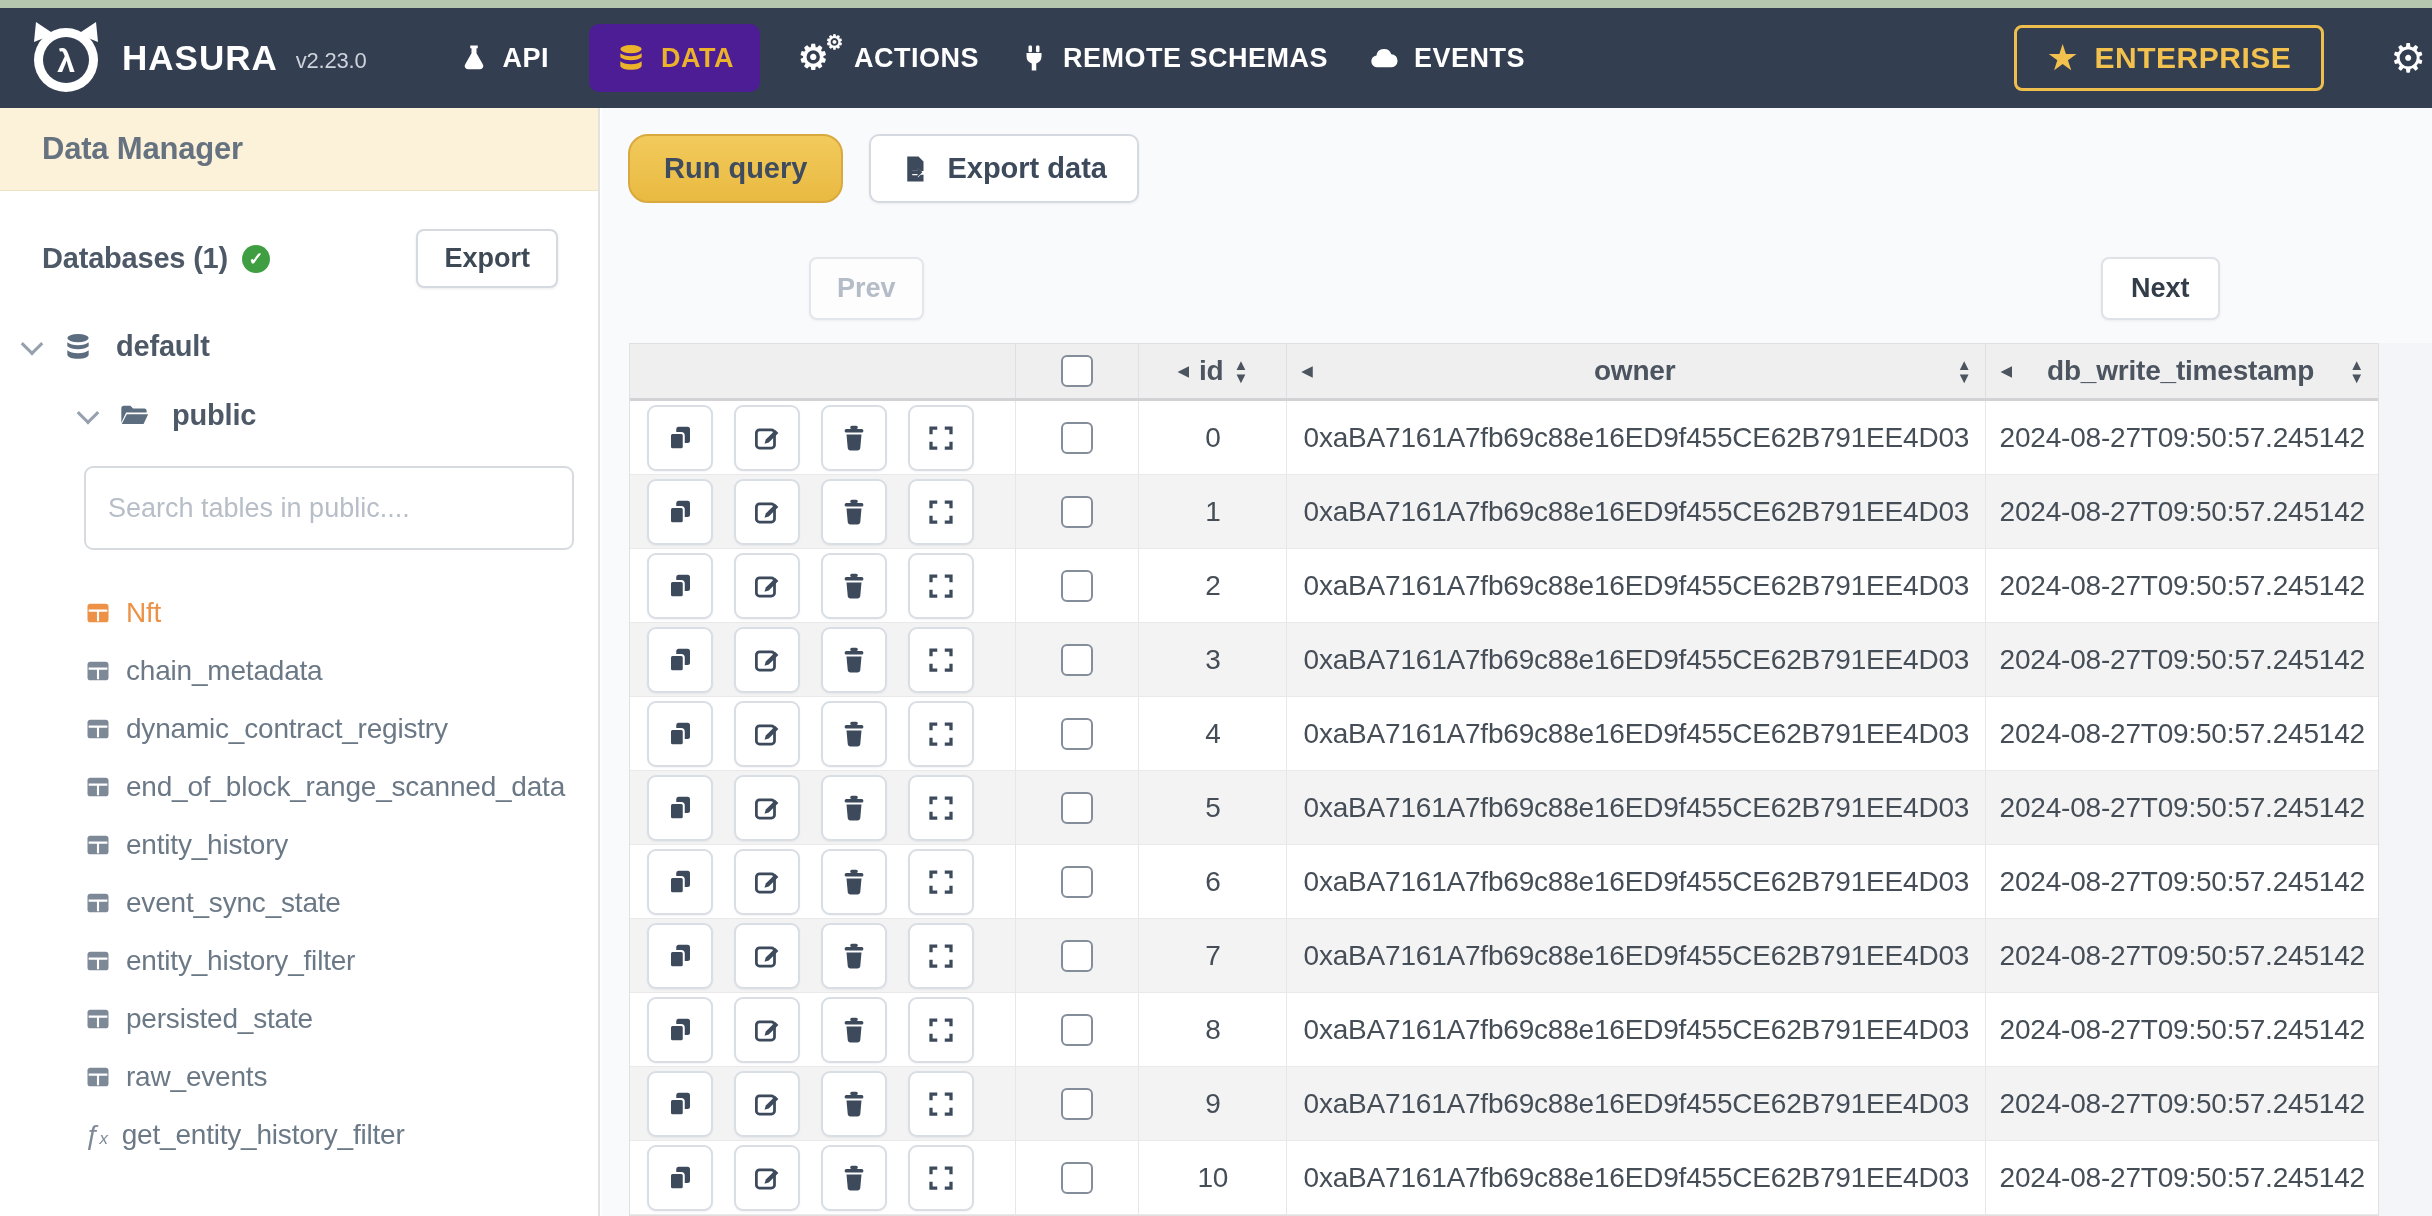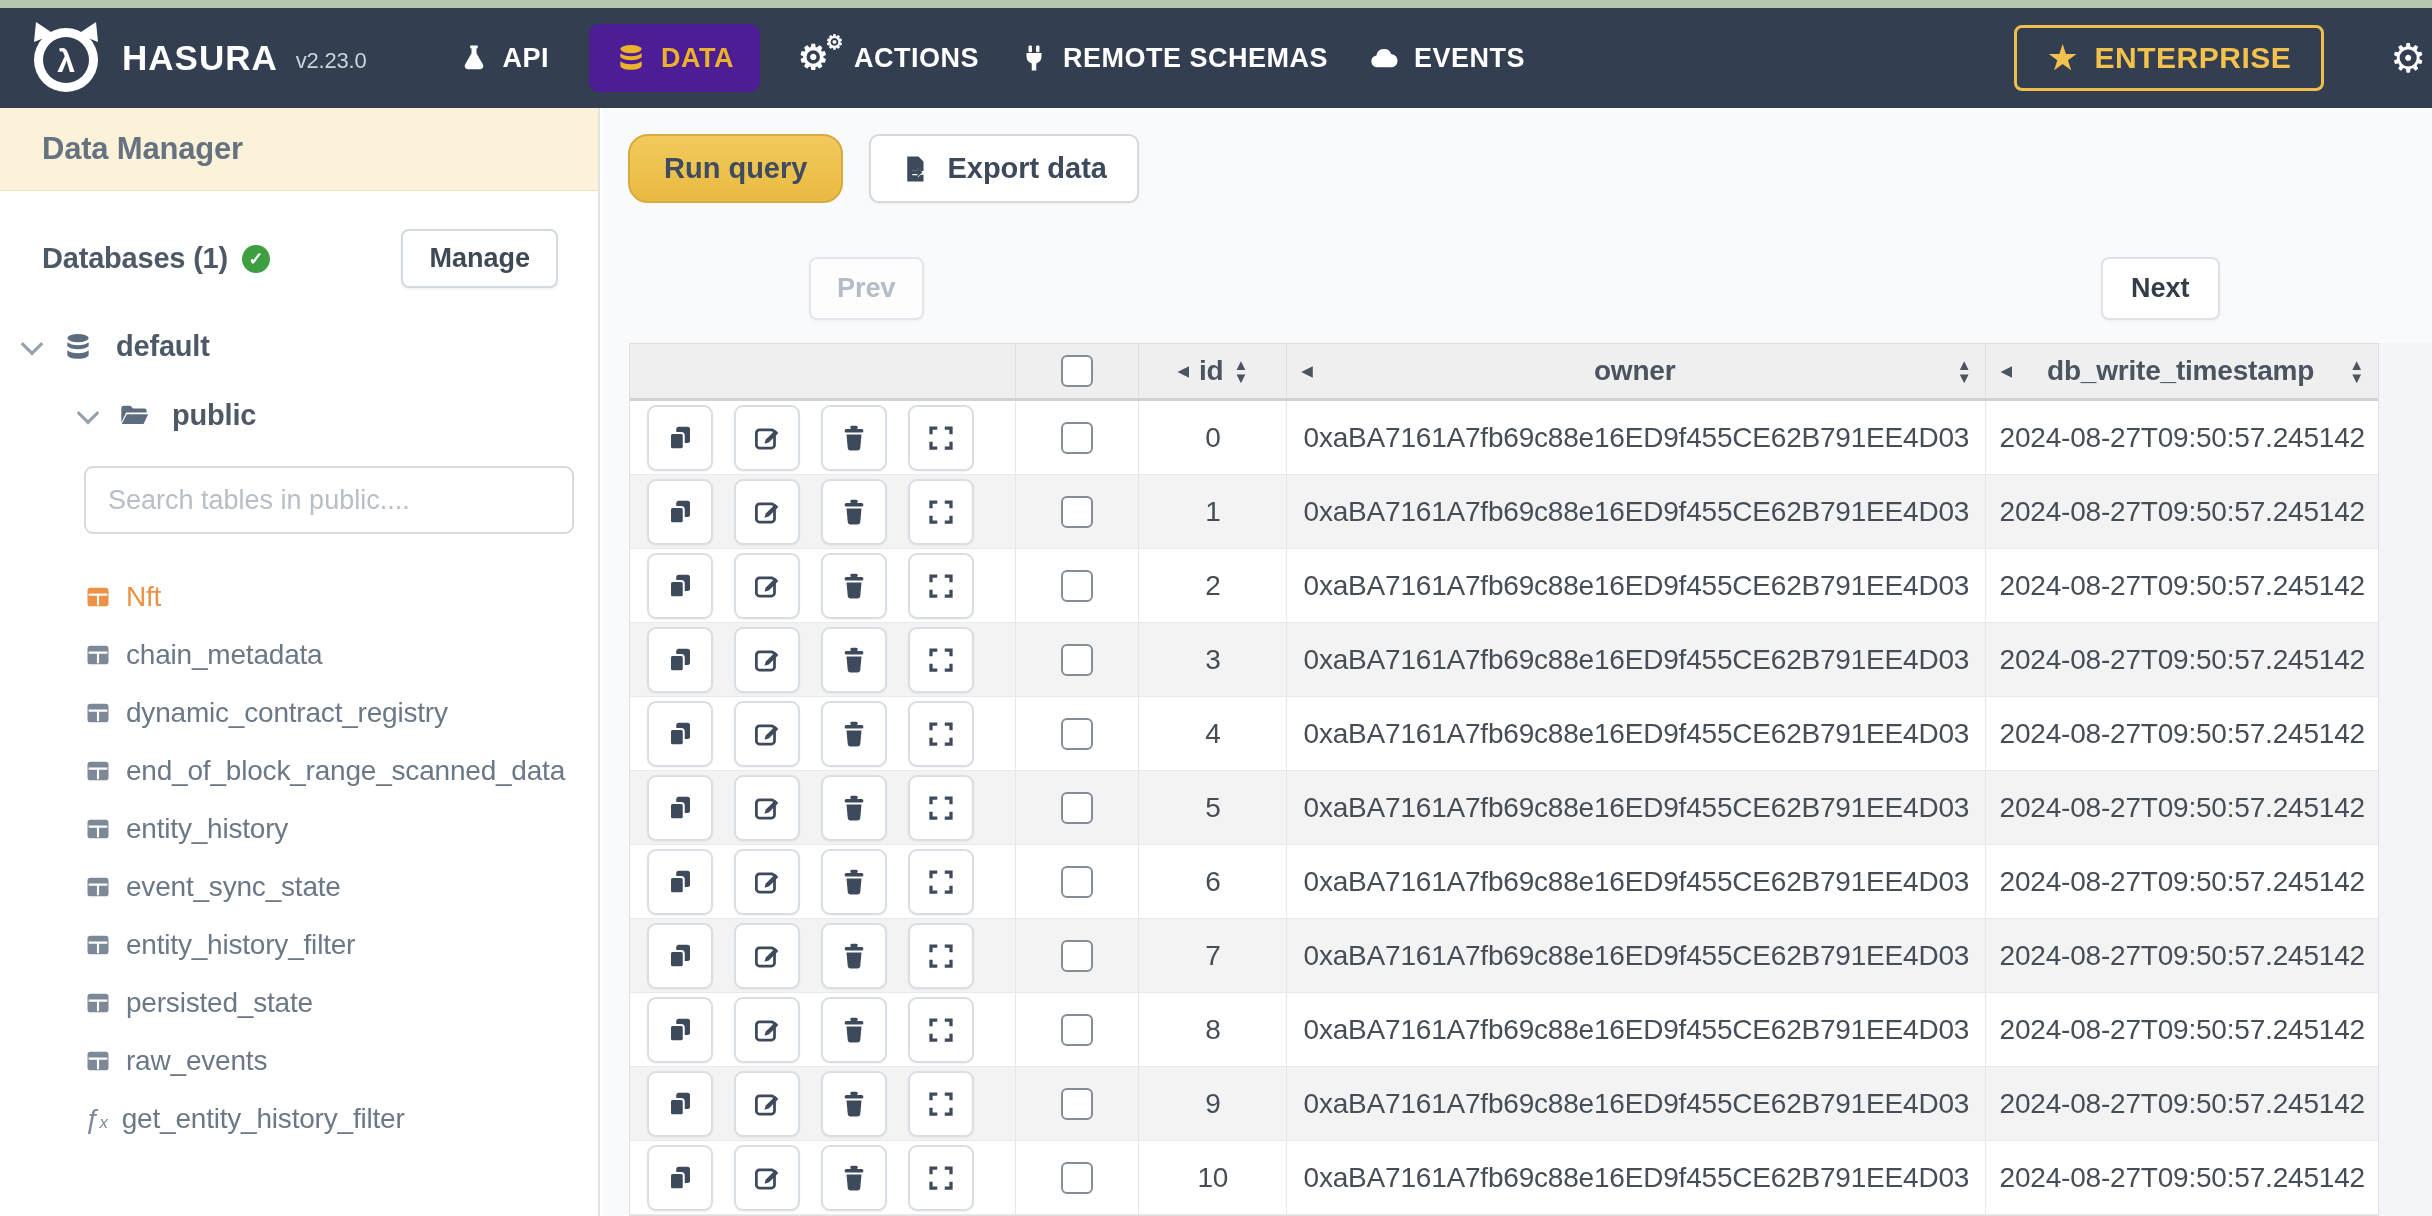--- a/index.html
+++ b/index.html
@@ -44,21 +44,21 @@
     font-size:18px; font-weight:bold; display:flex; align-items:center; justify-content:center; }
   .manage-btn { background:#fff; border:2px solid #d5dae0; border-radius:8px; padding:12px 26px;
     color:#3e4956; font-size:27px; font-weight:bold; cursor:pointer; box-shadow:0 1px 3px rgba(0,0,0,0.08); }
   .tree-row { display:flex; align-items:center; gap:22px; margin-top:42px; cursor:pointer; }
   .tree-row.lvl1 { padding-left:24px; }
   .tree-row.lvl2 { padding-left:80px; margin-top:36px; }
   .chev-down { width:16px; height:16px; border-right:3px solid #97a1ae; border-bottom:3px solid #97a1ae;
     transform:rotate(45deg) translate(-2px,-2px); flex:0 0 auto; }
   .tree-icon { color:#5d6d80; flex:0 0 auto; }
   .tree-label { color:#4e5968; font-size:29px; font-weight:bold; }
-  .search-input { display:block; margin:34px 0 0 84px; width:490px; height:68px;
+  .search-input { display:block; margin:34px 0 0 84px; width:490px; height:84px;
     border:2px solid #d7dbe0; border-radius:9px; padding:0 22px; font-size:27px;
     font-family:"Liberation Sans", sans-serif; color:#4e5968; outline:none; }
   .search-input::placeholder { color:#b7bec8; }
   .table-list { margin-top:34px; }
   .side-item { display:flex; align-items:center; gap:14px; padding-left:84px; height:58px;
     color:#6b7886; font-size:28px; cursor:pointer; }
   .side-item .icon { color:#7e8998; display:flex; }
   .side-item.selected { color:#ec9145; }
   .side-item.selected .icon { color:#ec9145; }
   .fx { font-size:28px; font-style:italic; color:#7e8998; }
@@ -183,21 +183,21 @@
 <div class="sidebar">
   <div class="sidebar-header">
     <span class="sidebar-title">Data Manager</span>
   </div>
 
   <div class="db-row">
     <span class="db-label-wrap">
       <span class="db-label">Databases (1)</span>
       <span class="check-circle">✓</span>
     </span>
-    <button class="manage-btn">Manage</button>
+    <button class="manage-btn">Export</button>
   </div>
 
   <div class="tree-row lvl1">
     <span class="chev-down"></span>
     <svg class="tree-icon" width="32" height="32" viewBox="0 0 24 24" fill="currentColor">
         <ellipse cx="12" cy="5.3" rx="8" ry="3.1"></ellipse>
         <path d="M4 8.4c1.7 1.4 4.6 2.2 8 2.2s6.3-.8 8-2.2v3.1c-1.7 1.4-4.6 2.2-8 2.2s-6.3-.8-8-2.2z"></path>
         <path d="M4 14.4c1.7 1.4 4.6 2.2 8 2.2s6.3-.8 8-2.2v3.4c0 1.7-3.6 3.1-8 3.1s-8-1.4-8-3.1z"></path>
       </svg>
     <span class="tree-label">default</span>

